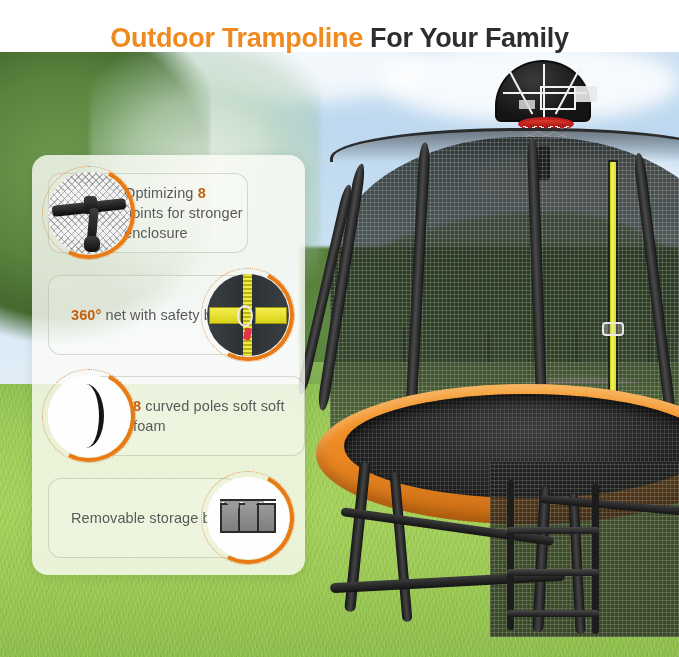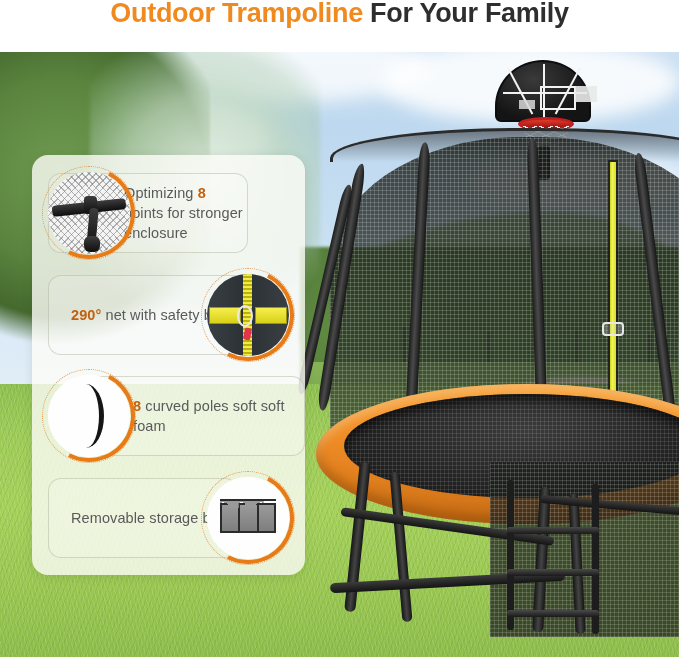--- a/index.html
+++ b/index.html
@@ -7,21 +7,21 @@
   body {
     font-family:"Liberation Sans", sans-serif;
     background:#ffffff;
     position:relative;
   }
 
   
   #title-bar{
     position:absolute; left:0; top:0; width:679px; height:52px;
     background:#ffffff; z-index:40;
-    display:flex; align-items:flex-start; justify-content:center;
+    display:flex; align-items:flex-end; justify-content:center;
   }
   #title-text{
     font-size:27px; font-weight:bold; letter-spacing:-0.3px;
     white-space:nowrap; line-height:1;
   }
   .t-orange{ color:#F08A1E; }
   .t-dark{ color:#2E2E2E; }
 
   
   #scene{
@@ -408,21 +408,21 @@
         <div class="tbar" style="left:40px;top:36px;width:9px;height:40px;transform:rotate(5deg);"></div>
         <div class="tbar" style="left:36px;top:64px;width:16px;height:16px;border-radius:6px;"></div>
       </div>
       <div class="ring-dot"></div>
       <div class="ring-solid"></div>
     </div>
   </div>
 
   <div class="feature-row rev">
     <div class="fcard right-card" style="left:6px;right:auto;">
-      <div class="ftext"><span></span><span class="fb">290°</span><span> net with safety buckle</span></div>
+      <div class="ftext"><span></span><span class="fb">360°</span><span> net with safety buckle</span></div>
     </div>
     <div class="fcircle at-right">
       <div class="fphoto">
         <div class="art-dark"></div>
         <div class="zip" style="left:36px;top:0;width:9px;height:82px;"></div>
         <div class="strap" style="left:2px;top:33px;width:32px;height:17px;"></div>
         <div class="strap" style="left:48px;top:33px;width:32px;height:17px;"></div>
         <div class="buckle" style="left:30px;top:31px;"></div>
         <div class="redbit" style="left:37px;top:54px;"></div>
       </div>

